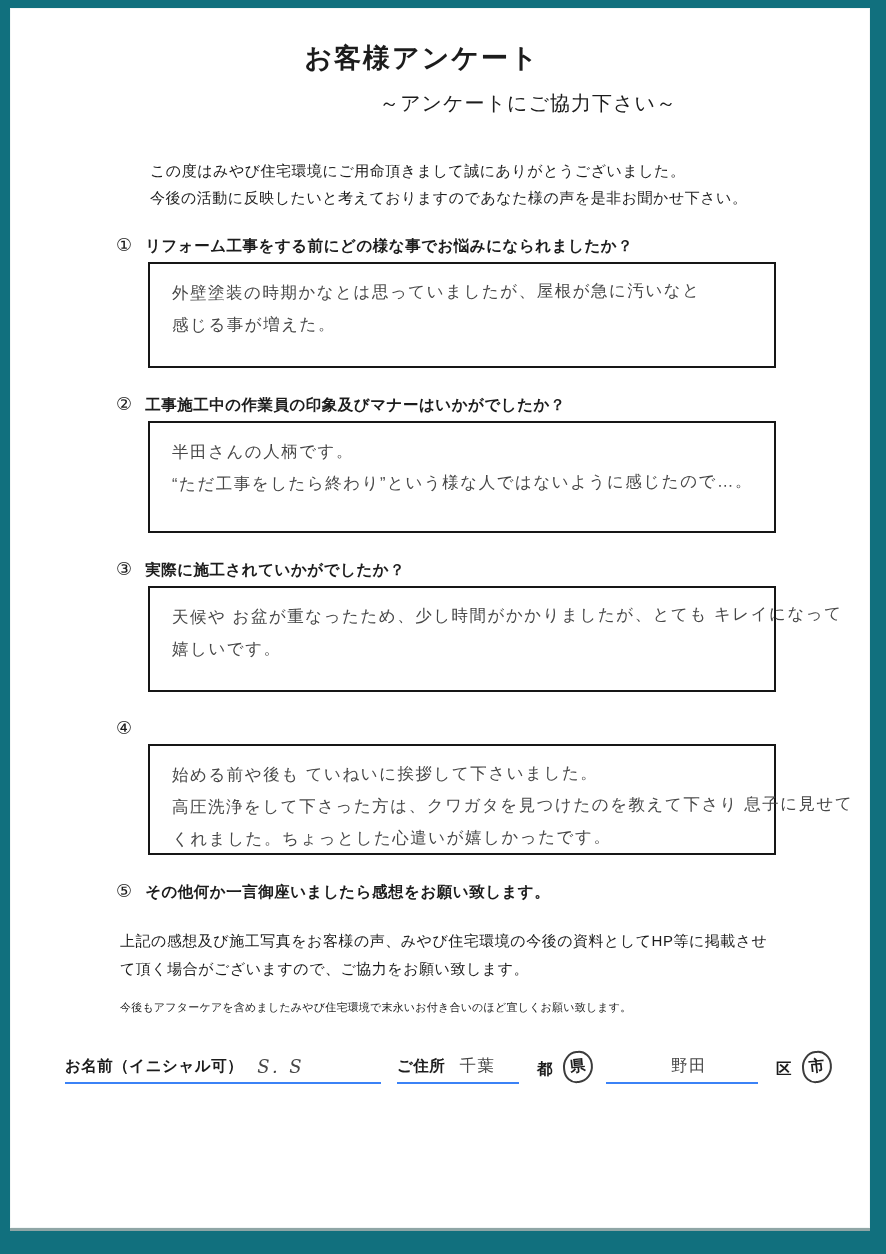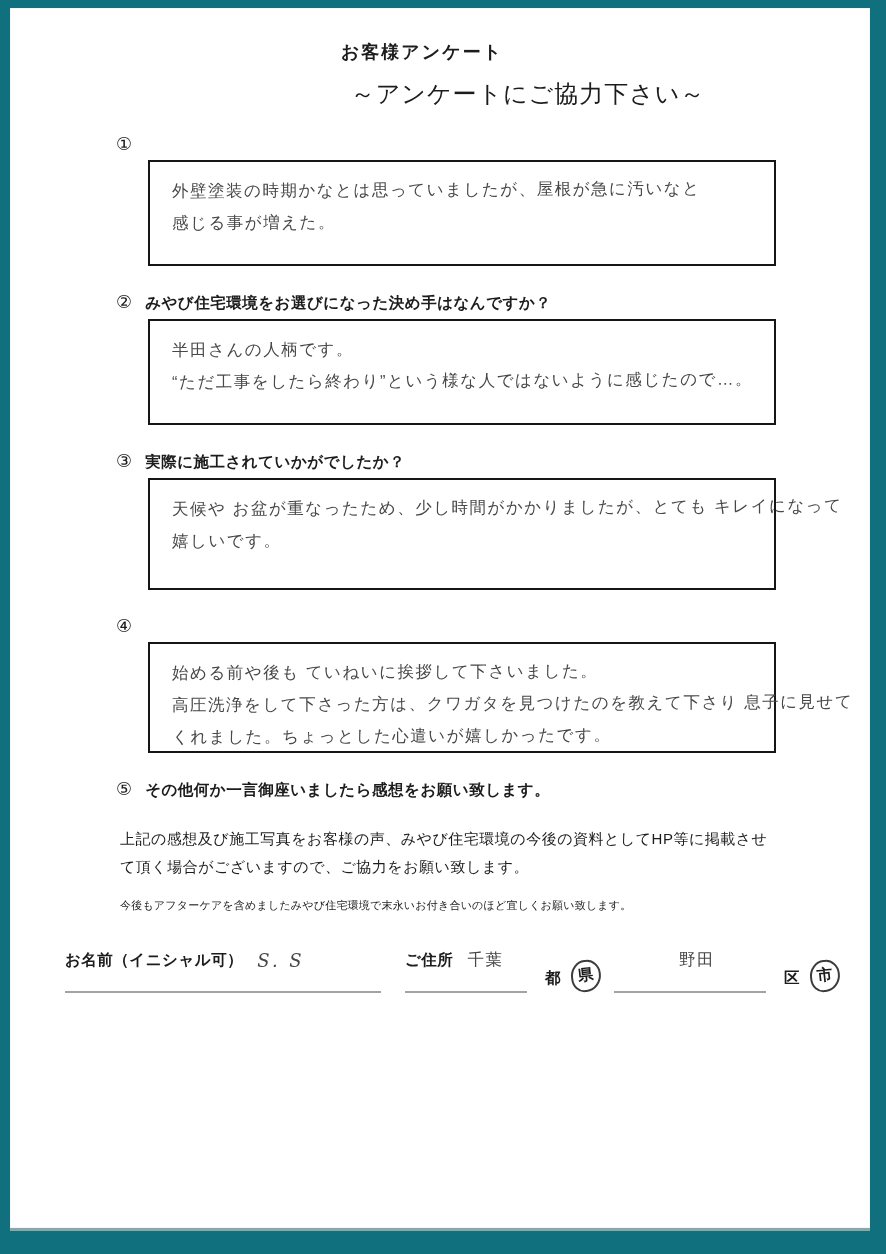--- a/index.html
+++ b/index.html
@@ -14,26 +14,26 @@
   .paper{
     position:absolute;
     left:10px;top:8px;right:16px;bottom:26px;
     background:#ffffff;
     box-shadow:0 3px 0 #8fa6a6, inset 0 0 0 1px #f2f6f6;
     box-sizing:border-box;
     padding-top:32px;
   }
   .page-title{
     width:fit-content;margin:0 auto;
-    font-size:18px;font-weight:bold;letter-spacing:2px;
+    font-size:27px;font-weight:bold;letter-spacing:2px;
     transform:translateX(-18px);
   }
   .page-subtitle{
     width:fit-content;margin:14px auto 0;
-    font-size:24px;letter-spacing:1px;
+    font-size:20px;letter-spacing:1px;
     transform:translateX(88px);
   }
   .intro{
     margin:40px 0 0 140px;
     font-size:15px;line-height:27px;letter-spacing:.5px;
   }
   .question{margin-top:25px;}
   .question.first{margin-top:23px;}
   .q-header{
     margin-left:106px;
@@ -69,65 +69,70 @@
   .aftercare{
     margin:17px 0 0 110px;
     font-size:11px;letter-spacing:.2px;
   }
   .name-row{
     margin:36px 0 0 55px;
     display:flex;align-items:flex-end;
     font-size:15.5px;
   }
   .field{
-    border-bottom:2px solid #a3a3a3;
+    border-bottom:2px solid #3b82f6;
     display:flex;align-items:flex-end;
-    padding-bottom:20px;
+    padding-bottom:5px;
     box-sizing:border-box;
     text-align:right;
   }
   .f-label{font-weight:bold;letter-spacing:.5px;white-space:nowrap;}
   .f-value{margin-left:14px;white-space:nowrap;}
   .name-field{width:316px;}
   .name-value{font-family:"DejaVu Serif",serif;font-style:italic;font-size:18px;letter-spacing:3px;}
-  .addr-field{width:122px;margin-left:24px;}
+  .addr-field{width:122px;margin-left:16px;}
   .city-field{width:152px;margin-left:14px;justify-content:center;}
   .suffix{font-weight:bold;margin-left:18px;padding-bottom:4px;white-space:nowrap;}
   .circled{
     margin-left:10px;
     border:2px solid #3c3c3c;
     border-radius:52% 48% 55% 45%;
     padding:3px 5px 4px 5px;
     transform:rotate(-6deg);
     margin-bottom:1px;
   }
 </style>
 </head>
 <body>
 
 <div class="paper">
 
   <div class="page-title">お客様アンケート</div>
   <div class="page-subtitle">～アンケートにご協力下さい～</div>
 
+  <div class="intro">
+    <div>この度はみやび住宅環境にご用命頂きまして誠にありがとうございました。</div>
+    <div>今後の活動に反映したいと考えておりますのであなた様の声を是非お聞かせ下さい。</div>
+  </div>
 
   <div class="question first">
     <div class="q-header">
       <span class="q-num">①</span>
+      <span class="q-label">リフォーム工事をする前にどの様な事でお悩みになられましたか？</span>
     </div>
     <div class="q-box">
       <div class="hand hand-line">外壁塗装の時期かなとは思っていましたが、屋根が急に汚いなと</div>
       <div class="hand hand-line">感じる事が増えた。</div>
     </div>
   </div>
 
   <div class="question">
     <div class="q-header">
       <span class="q-num">②</span>
-      <span class="q-label">みやび住宅環境をお選びになった決め手はなんですか？</span>
+      <span class="q-label">工事施工中の作業員の印象及びマナーはいかがでしたか？</span>
     </div>
     <div class="q-box">
       <div class="hand hand-line">半田さんの人柄です。</div>
       <div class="hand hand-line">“ただ工事をしたら終わり”という様な人ではないように感じたので…。</div>
     </div>
   </div>
 
   <div class="question">
     <div class="q-header">
       <span class="q-num">③</span>

